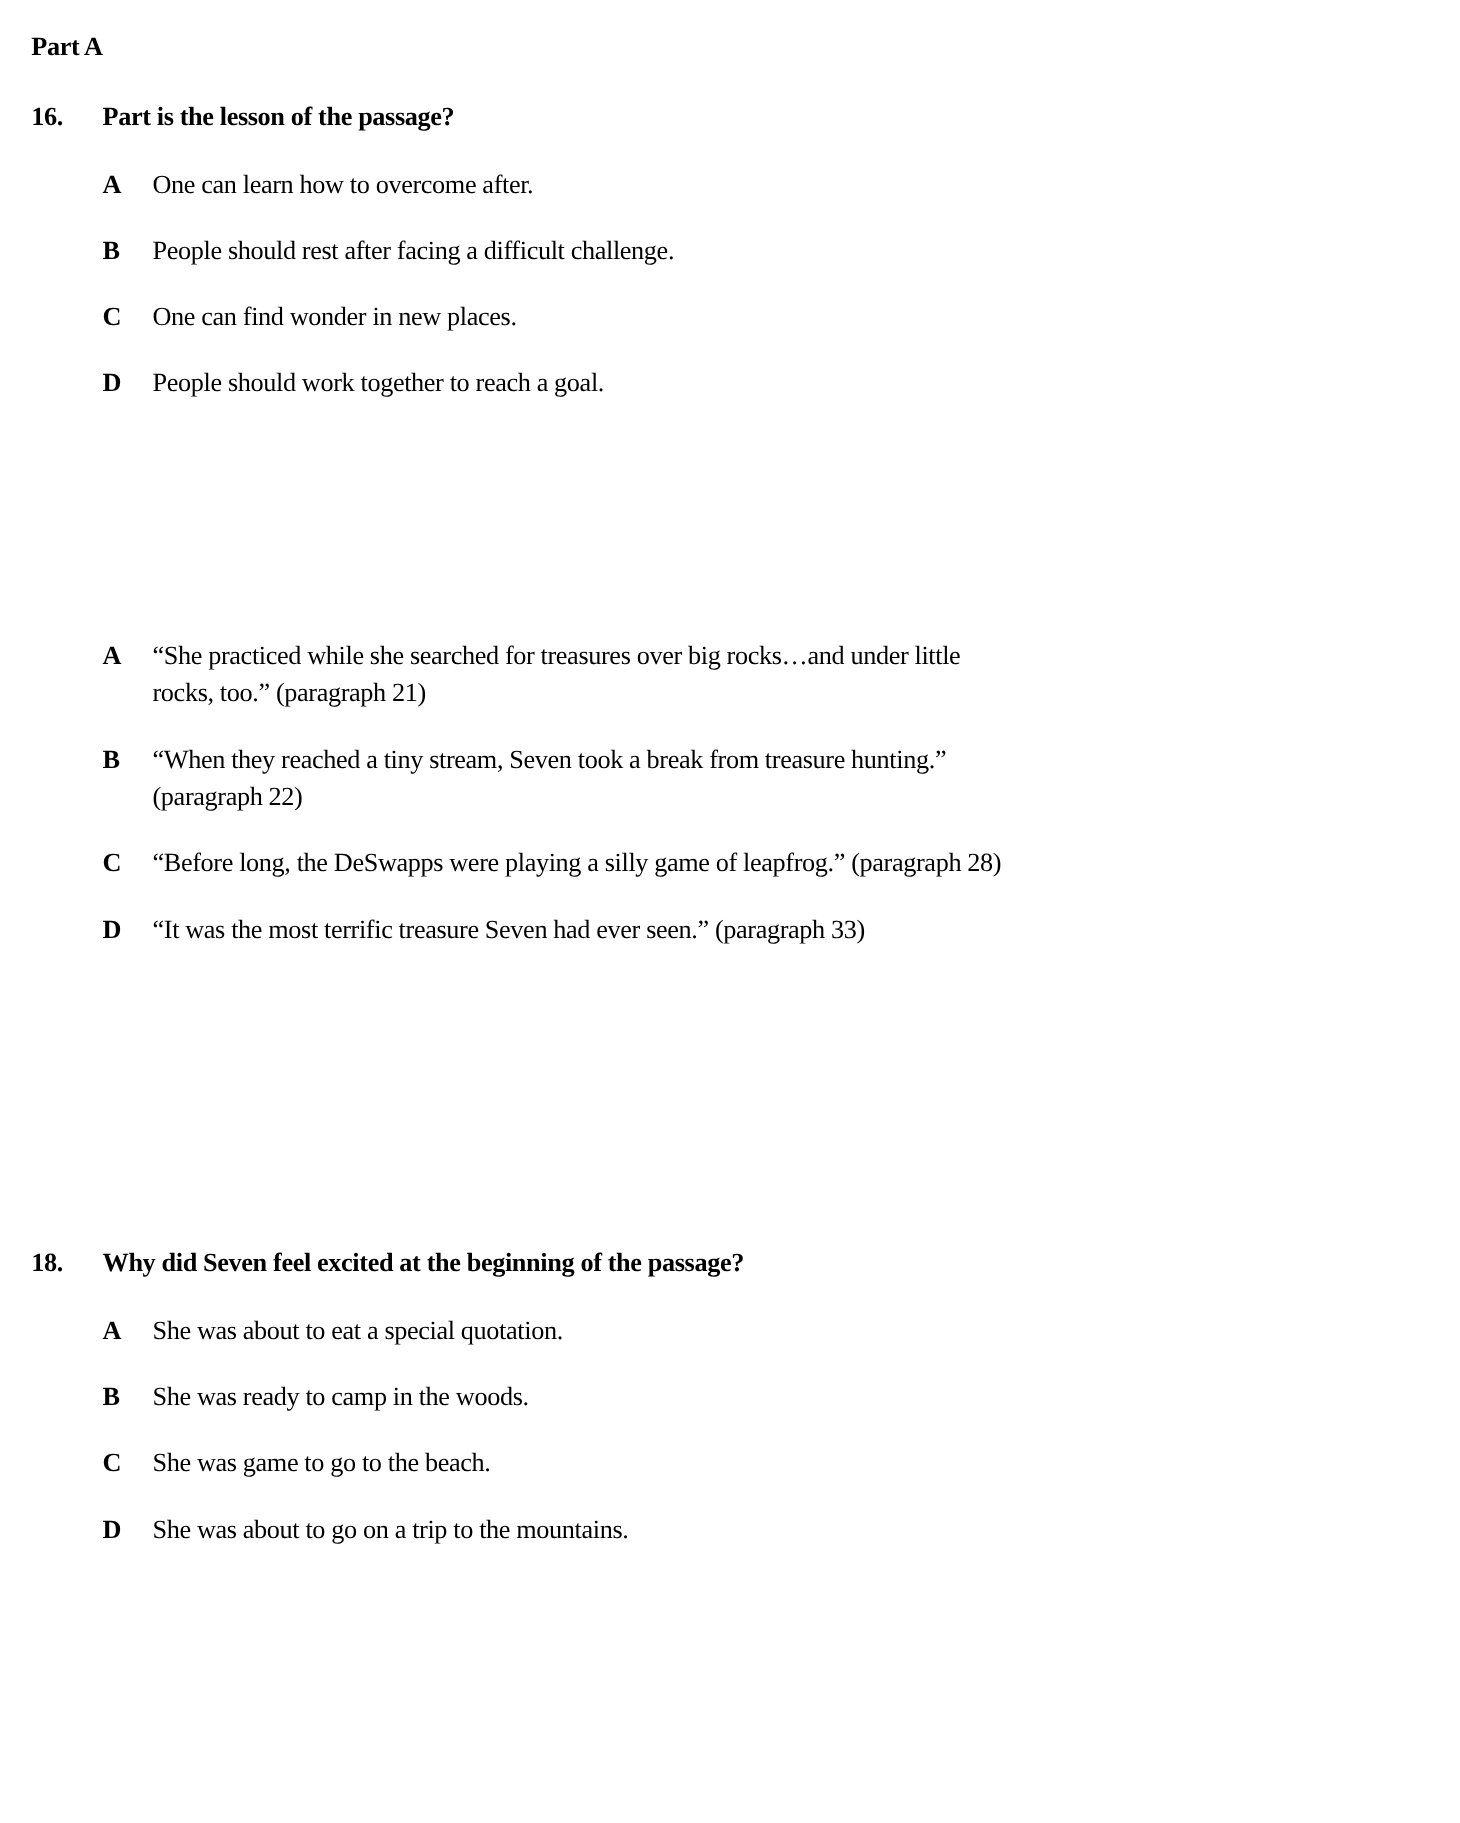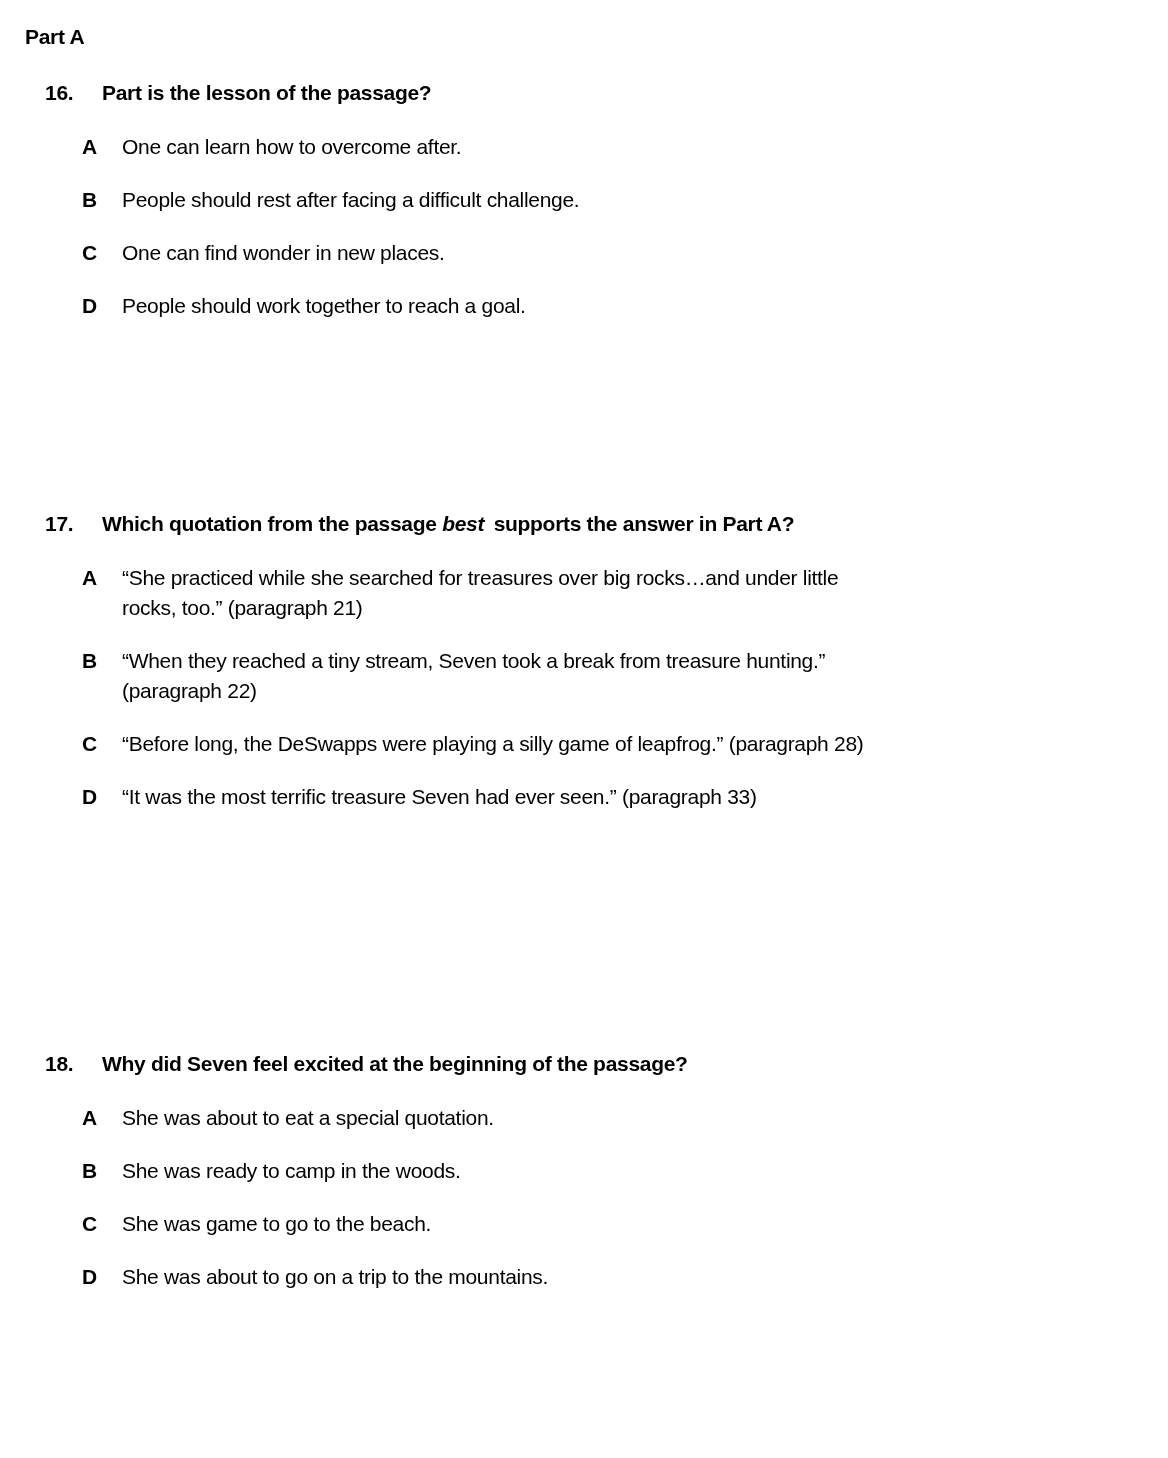--- a/index.html
+++ b/index.html
@@ -6,40 +6,39 @@
     margin: 0;
     padding: 0;
     background: #ffffff;
   }
   .page {
     position: relative;
     width: 1168px;
     height: 1458px;
     background: #ffffff;
     color: #000000;
-    font-family: Liberation Sans, sans-serif;
+    font-family: Liberation Serif, serif;
     font-size: 21px;
     line-height: 30px;
     letter-spacing: -0.3px;
     box-sizing: border-box;
     padding: 22px 30px 0 25px;
     overflow: hidden;
   }
   .part-label {
     font-weight: bold;
     margin-bottom: 26px;
   }
   .section-part-b { margin-top: 188px; }
   .question-18-block { margin-top: 237px; }
   .q-row {
     display: flex;
     align-items: flex-start;
     font-weight: bold;
     margin-bottom: 24px;
-    margin-left: 20px;
   }
   .q-num {
     flex: 0 0 57px;
   }
   .q-stem em {
     font-style: italic;
     font-weight: bold;
     padding-right: 4px;
   }
   .options {
@@ -89,24 +88,20 @@
           <span class="opt-letter">D</span>
           <span class="opt-text">People should work together to reach a goal.</span>
         </div>
       </div>
     </div>
   </div>
 
   <div class="section section-part-b">
 
     <div class="question">
-      <div class="q-row">
-        <span class="q-num">17.</span>
-        <span class="q-stem"><span>Which quotation from the passage </span><em>best</em><span> supports the answer in Part A?</span></span>
-      </div>
       <div class="options">
         <div class="option">
           <span class="opt-letter">A</span>
           <span class="opt-text">“She practiced while she searched for treasures over big rocks…and under little
 rocks, too.” (paragraph 21)</span>
         </div>
         <div class="option">
           <span class="opt-letter">B</span>
           <span class="opt-text">“When they reached a tiny stream, Seven took a break from treasure hunting.”
 (paragraph 22)</span>

